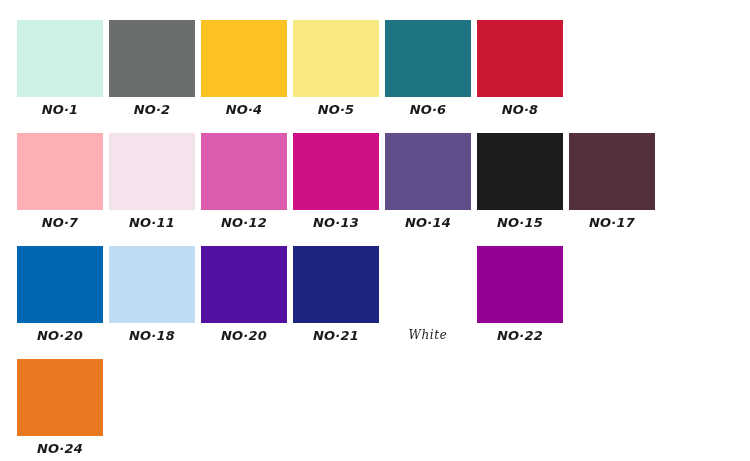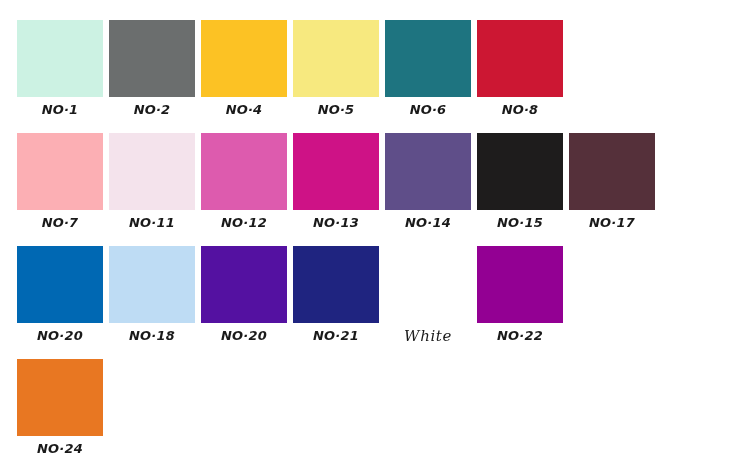--- a/index.html
+++ b/index.html
@@ -51,21 +51,21 @@
     line-height: 1;
     color: #1a1a1a;
     letter-spacing: 0.2px;
     white-space: nowrap;
   }
 
   .swatch-label.named {
     font-family: "DejaVu Serif", serif;
     font-style: italic;
     font-weight: 400;
-    font-size: 15px;
+    font-size: 12px;
     letter-spacing: 0.6px;
   }
 </style>
 </head>
 <body>
 
 <div id="palette">
     <div class="swatch-row" style="top: 20px; padding-left: 14px;">
       <div class="swatch-cell">
         <div class="swatch-chip" title="#CCF2E3" style="background: rgb(204, 242, 227);"></div>

